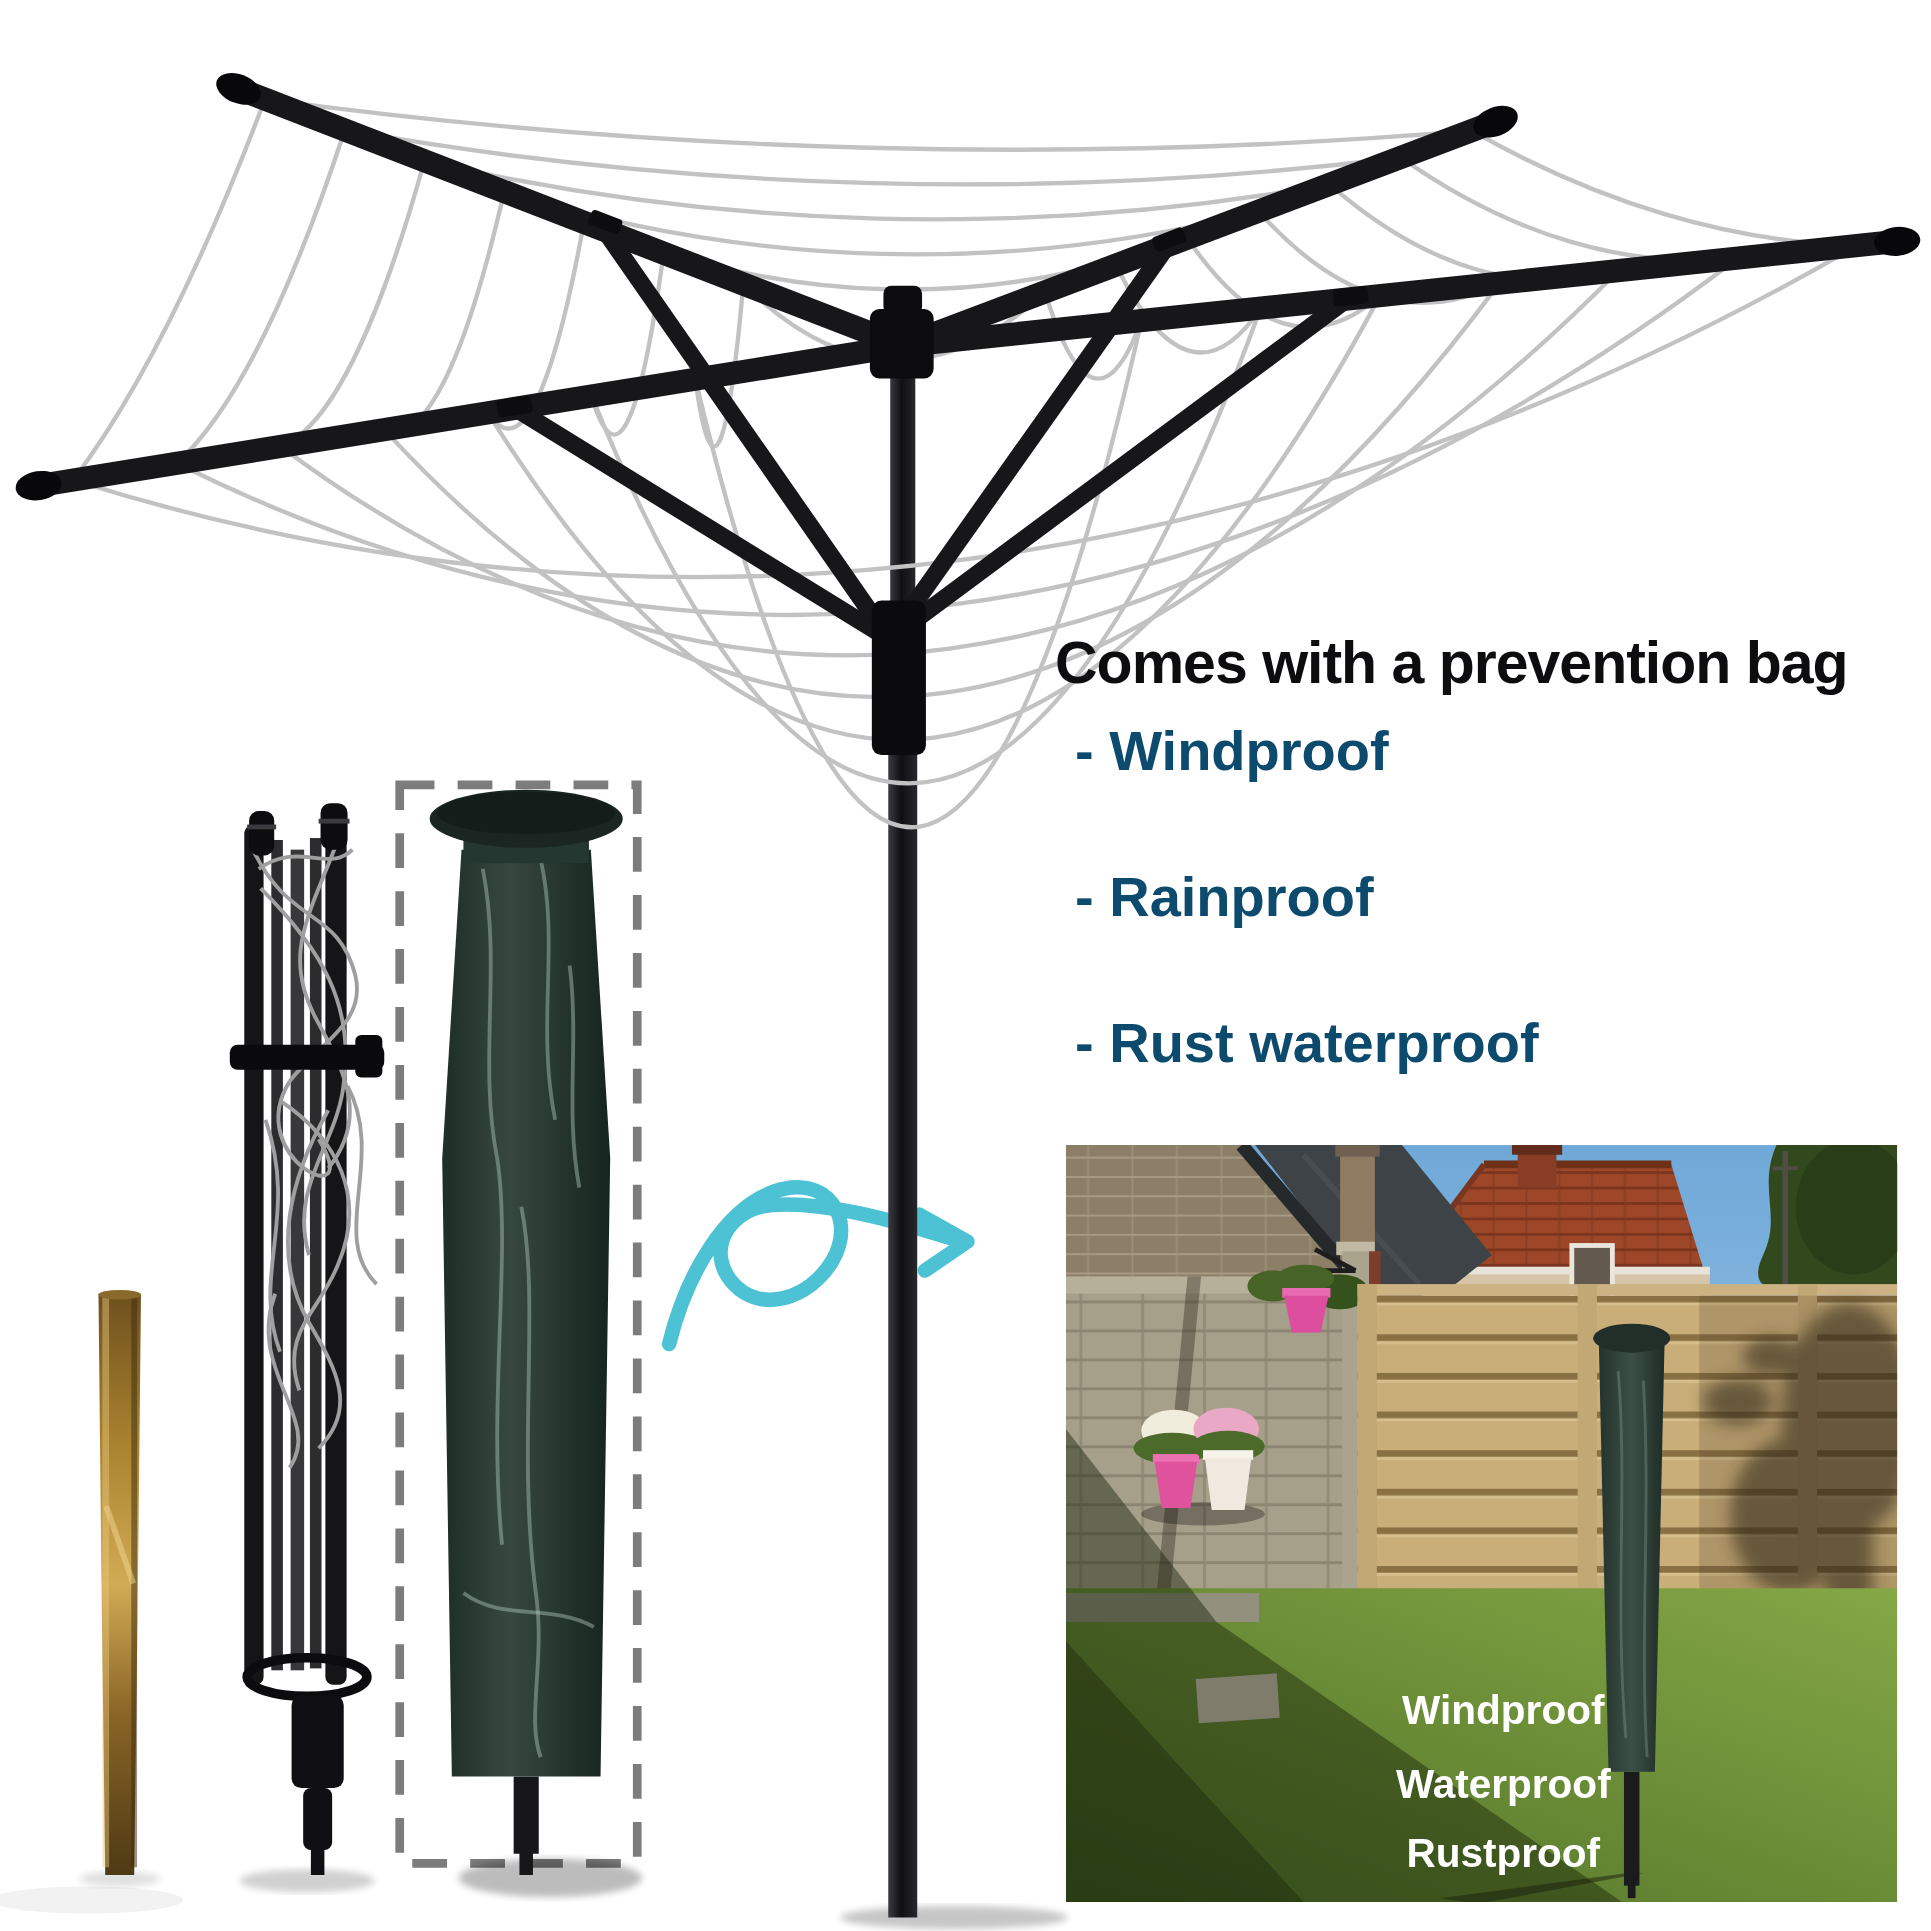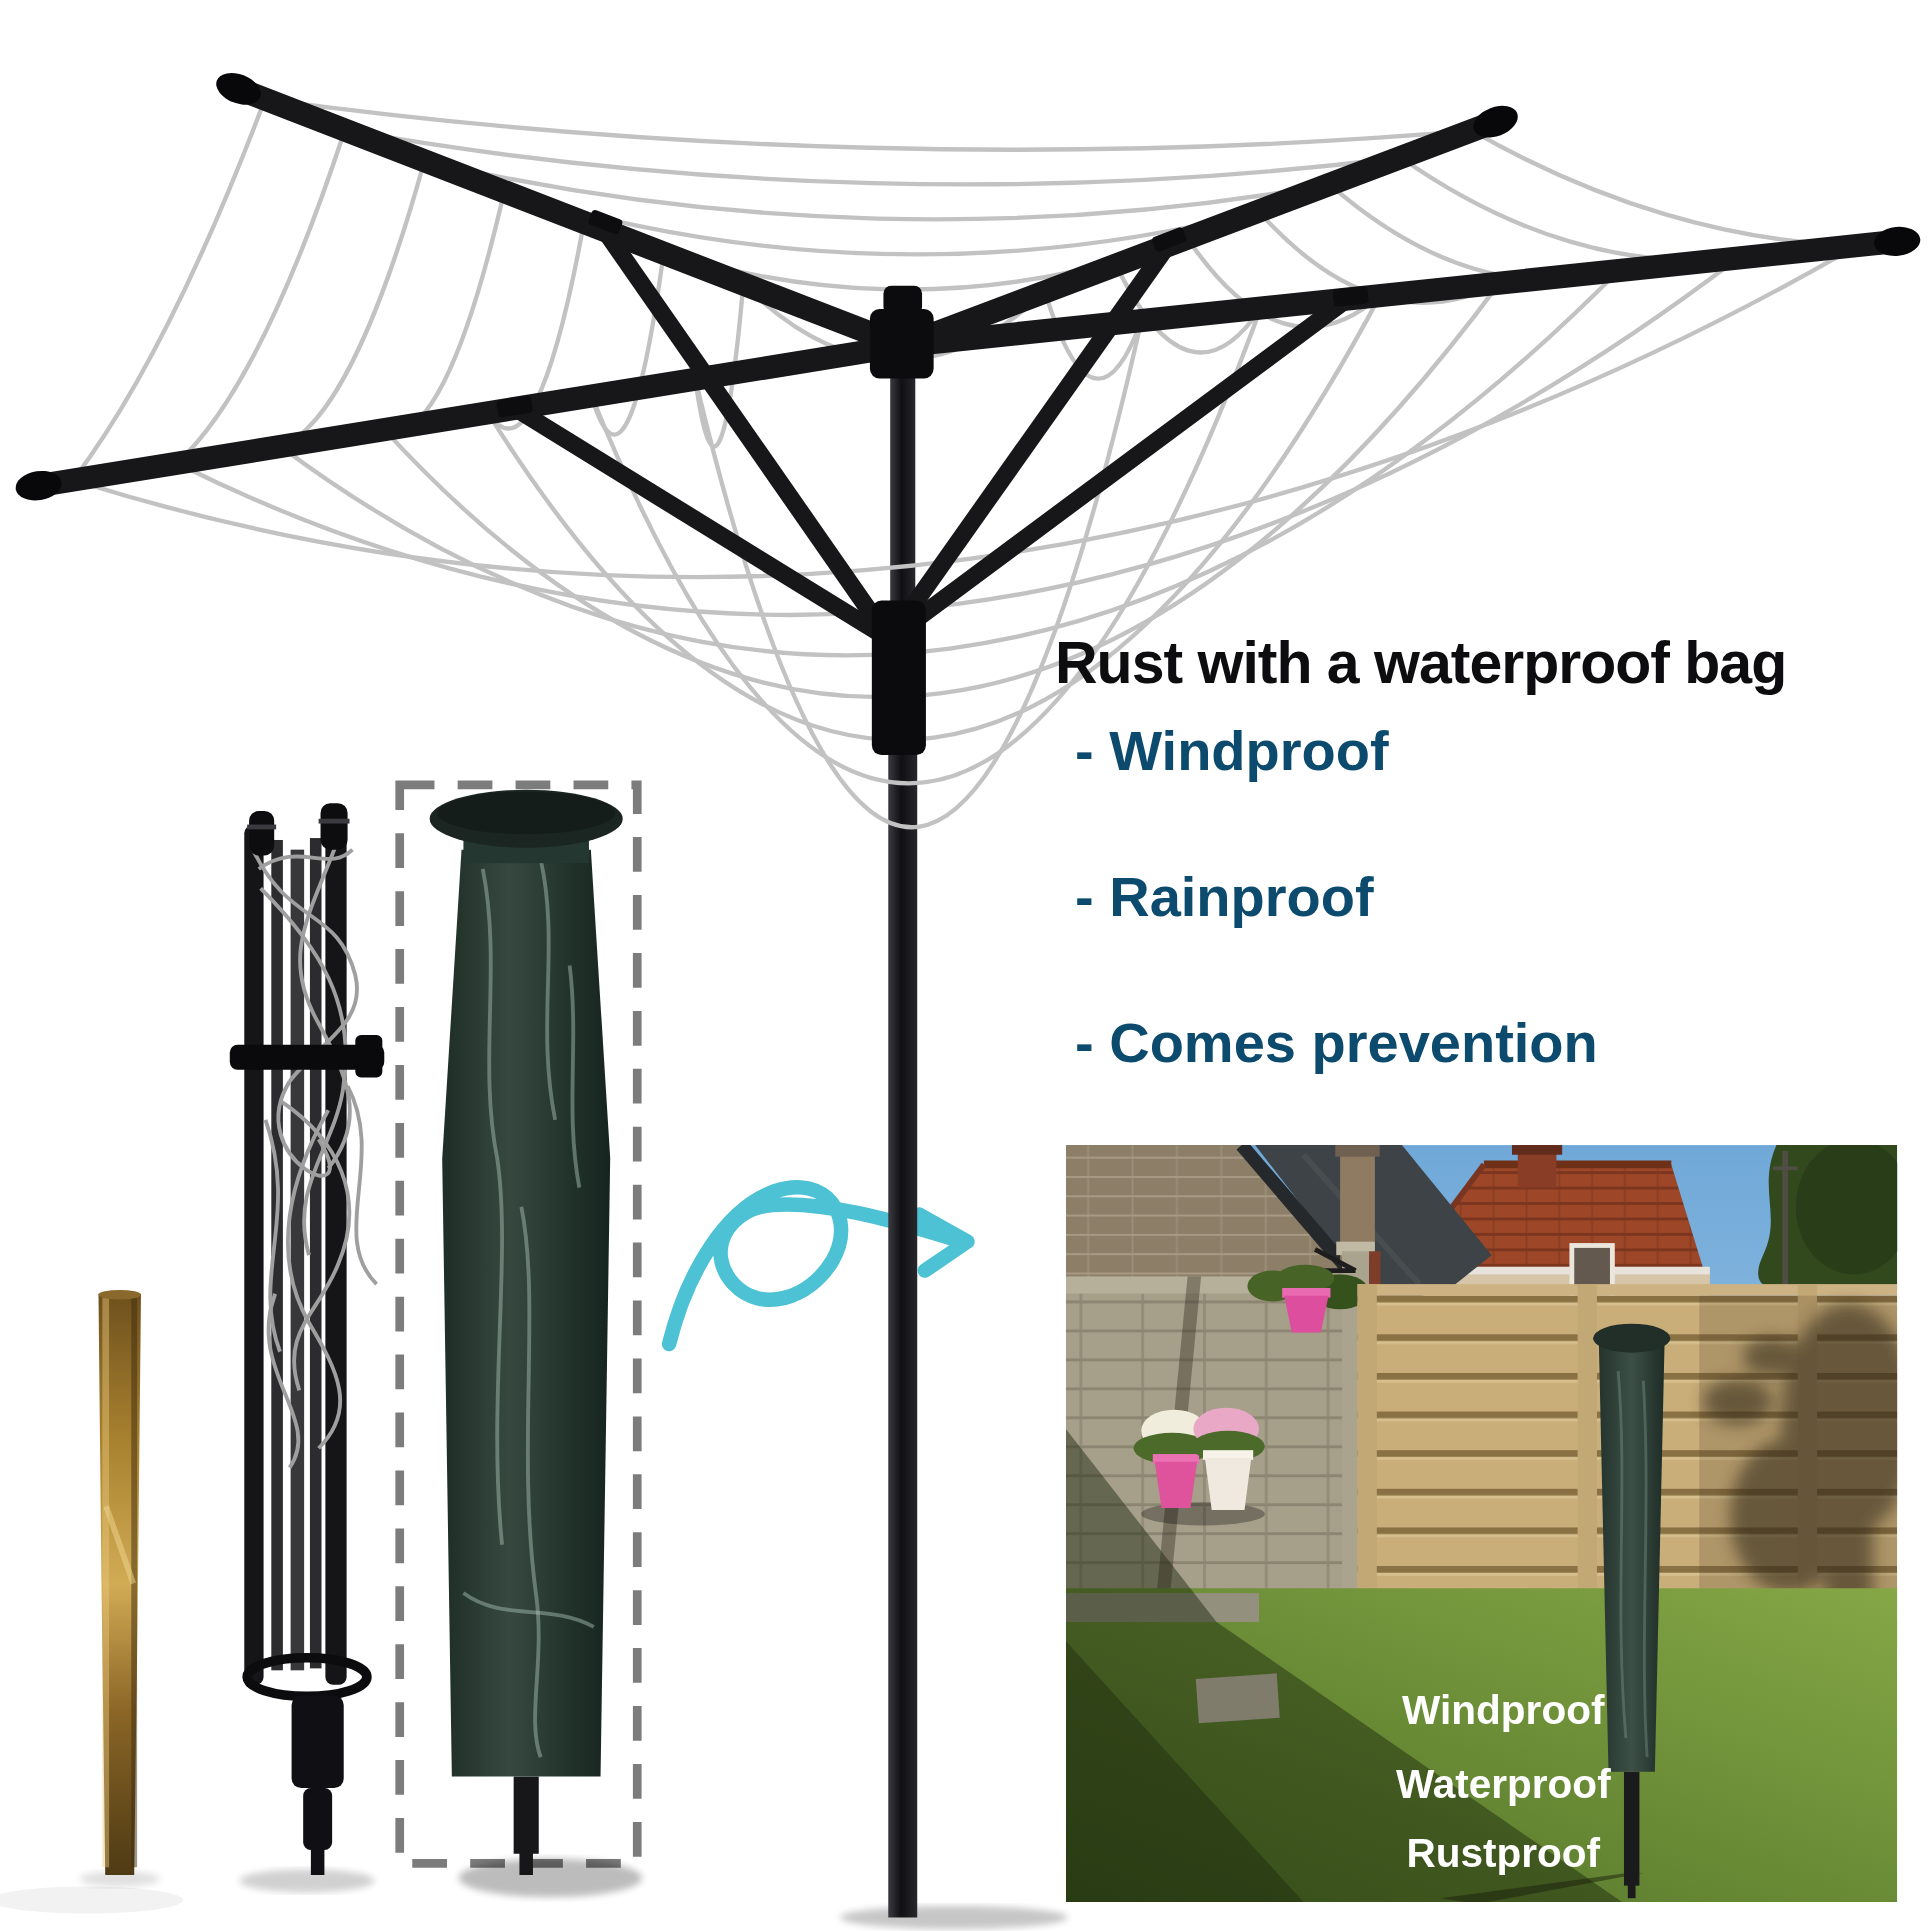--- a/index.html
+++ b/index.html
@@ -307,21 +307,21 @@
       <ellipse cx="247" cy="92" rx="24" ry="15" transform="rotate(21 247 92)"></ellipse>
       <ellipse cx="40" cy="503" rx="24" ry="15" transform="rotate(-9 40 503)"></ellipse>
       <ellipse cx="1549" cy="126" rx="24" ry="15" transform="rotate(-21 1549 126)"></ellipse>
       <ellipse cx="1965" cy="250" rx="24" ry="15" transform="rotate(-6 1965 250)"></ellipse>
     </g>
   </g>
 
   <ellipse cx="90" cy="1968" rx="100" ry="14" fill="#000" opacity="0.05"></ellipse>
 </svg>
 
-<h1 class="headline">Rust with a waterproof bag</h1>
+<h1 class="headline">Comes with a prevention bag</h1>
 <ul class="features">
   <li>- Windproof</li>
   <li>- Rainproof</li>
-  <li>- Comes prevention</li>
+  <li>- Rust waterproof</li>
 </ul>
 
 </div>
 
 
 </body></html>

